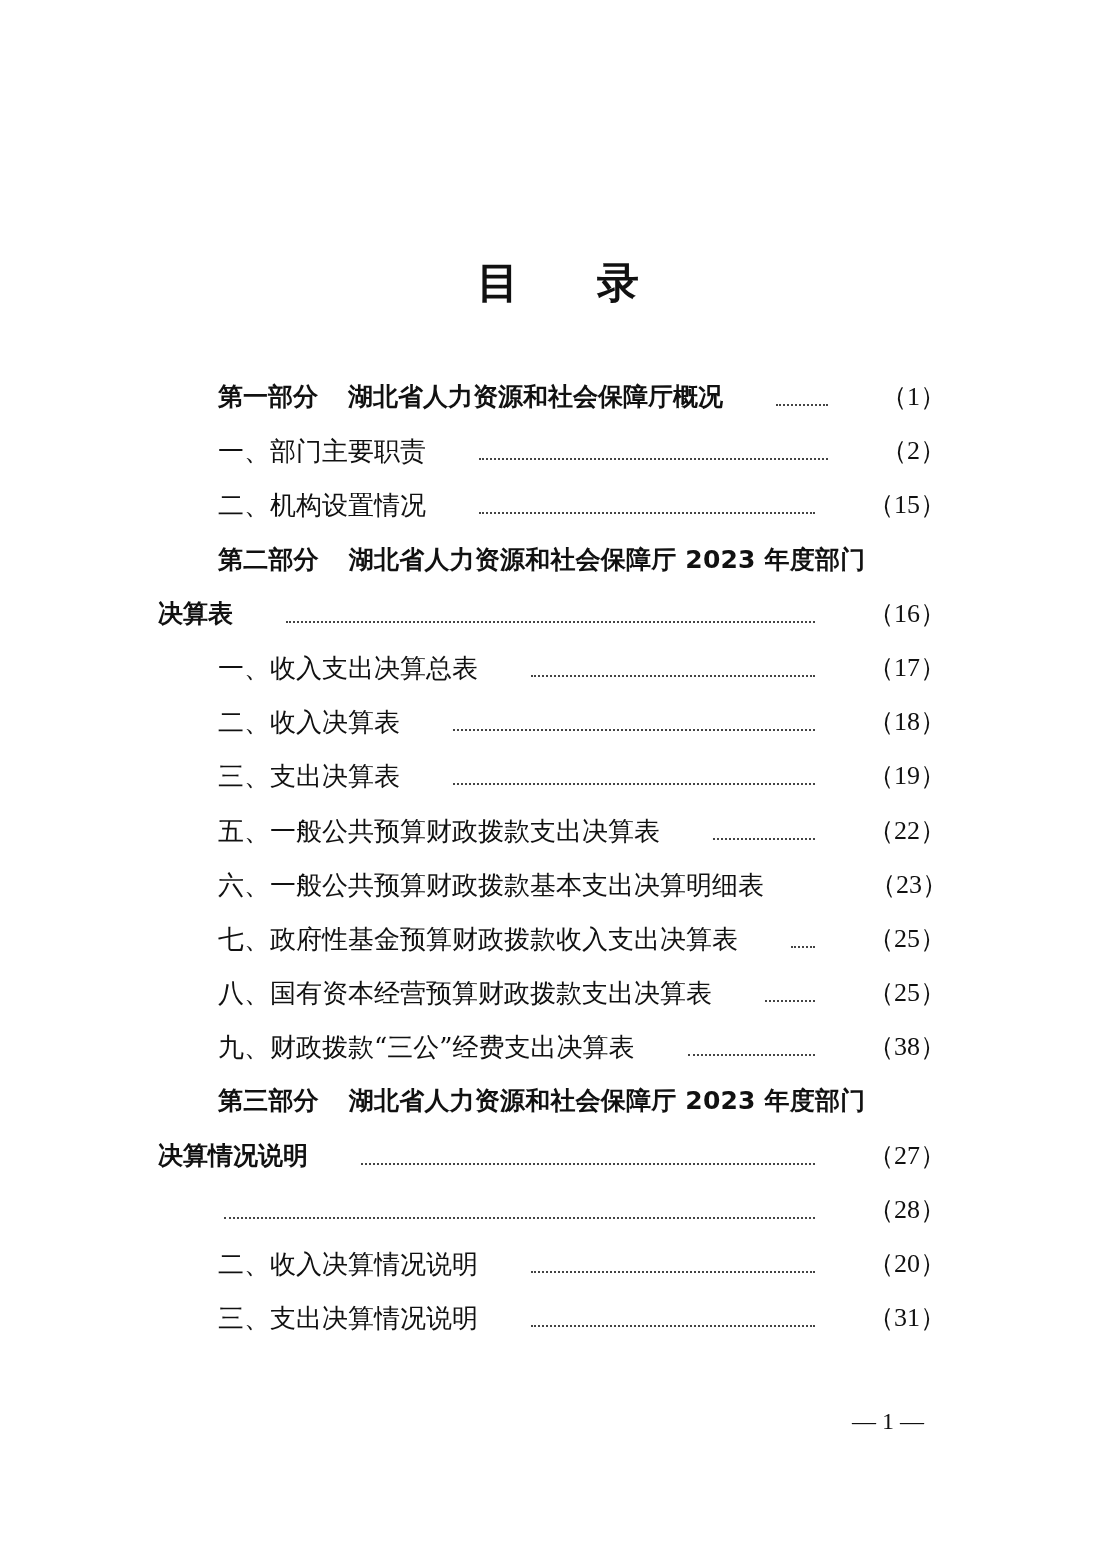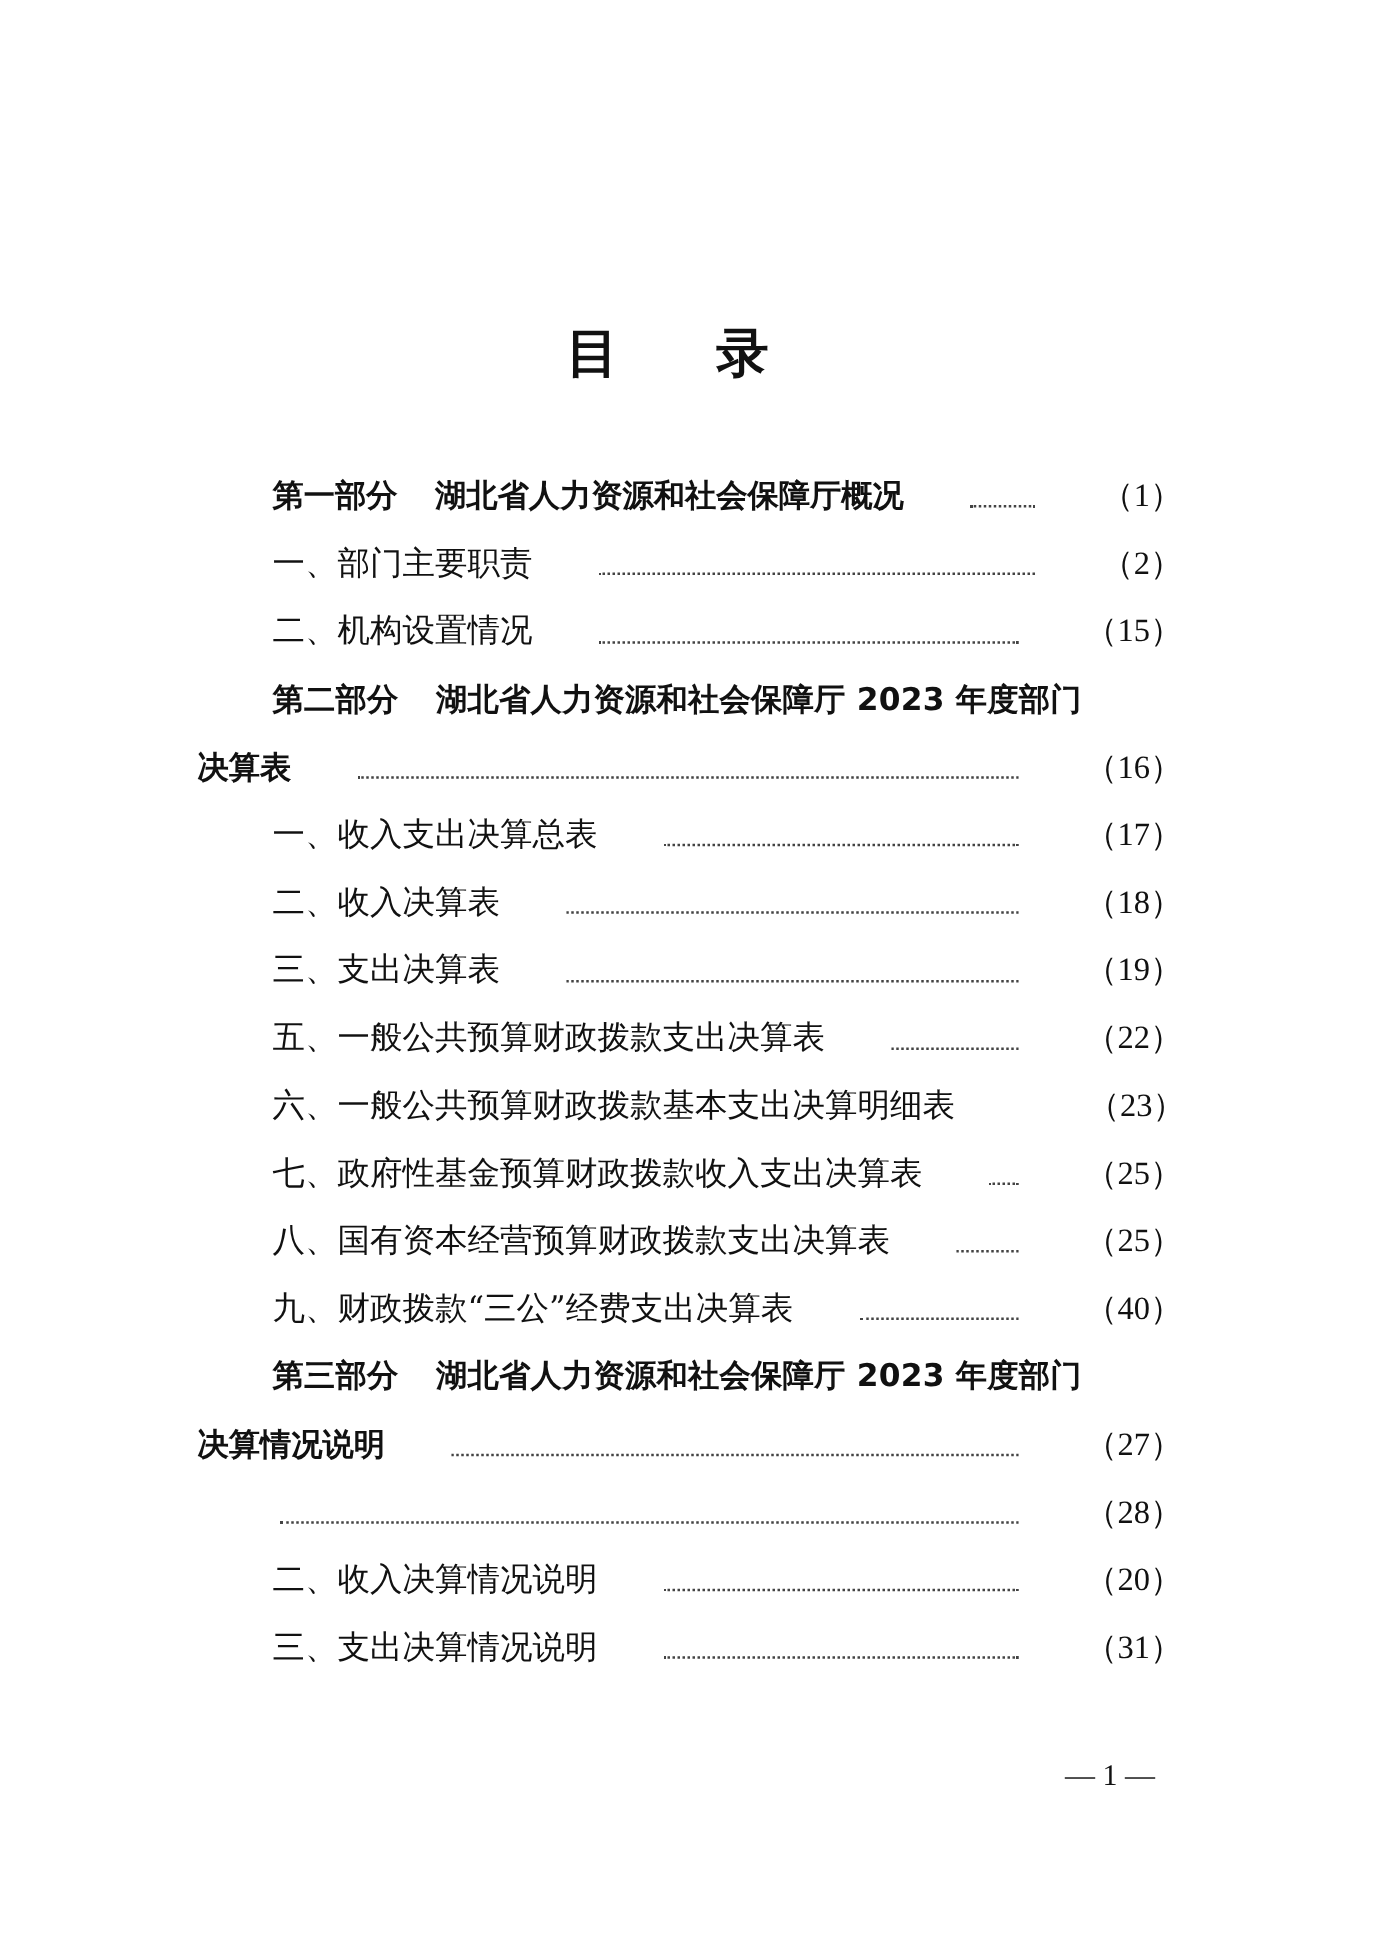--- a/index.html
+++ b/index.html
@@ -1,23 +1,23 @@
 <!DOCTYPE html>
 <html><head>
   <meta charset="utf-8">
   <style>
     html, body { margin: 0; padding: 0; background: #ffffff; }
     body { width: 1102px; height: 1559px; position: relative; overflow: hidden;
            font-family: "DejaVu Serif", "Liberation Serif", serif; color: #111; }
     .title { position: absolute; top: 255px; left: 0; width: 1068px; text-align: center;
-             font-size: 42px; font-weight: bold; letter-spacing: 0; }
+             font-size: 42px; font-weight: bold; letter-spacing: 0; padding-left: 24px; }
     .title span { display: inline-block; }
     .title .gap { width: 78px; }
     .toc { position: absolute; top: 370px; left: 158px; width: 788px; }
-    .line { height: 54.2px; line-height: 54.2px; font-size: 26px; display: flex; align-items: flex-end;
+    .line { height: 54.2px; line-height: 54.2px; font-size: 26px; display: flex; align-items: center;
             white-space: nowrap; gap: 47px; }
     .line.indent { padding-left: 60px; }
     .line.bold { font-family: "DejaVu Sans", "Liberation Sans", sans-serif; font-weight: bold; font-size: 25px; }
     .line .text { flex: 0 0 auto; }
     .line .sp { display: inline-block; width: 30px; }
     .line .dots { flex: 1 1 auto; overflow: hidden; margin: 0 6px; position: relative; height: 54px; }
     .line .dots::before { content: ""; position: absolute; left: 0; right: 0; top: 34px;
             border-bottom: 2px dotted #444; }
     .line .page { flex: 0 0 auto; font-family: "Liberation Serif", "DejaVu Serif", serif; font-weight: normal; font-size: 26px; }
     .line.head-only { justify-content: flex-start; }
@@ -88,21 +88,21 @@
     <span class="page">（25）</span>
   </div>
   <div class="line indent">
     <span class="text"><span>八、</span><span>国有资本经营预算财政拨款支出决算表</span></span>
     <span class="dots"></span>
     <span class="page">（25）</span>
   </div>
   <div class="line indent">
     <span class="text"><span>九、</span><span>财政拨款“三公”经费支出决算表</span></span>
     <span class="dots"></span>
-    <span class="page">（40）</span>
+    <span class="page">（38）</span>
   </div>
 
   <div class="line indent bold head-only">
     <span class="text"><span>第三部分</span><span class="sp"></span><span>湖北省人力资源和社会保障厅 2023 年度部门</span></span>
   </div>
   <div class="line bold">
     <span class="text">决算情况说明</span>
     <span class="dots"></span>
     <span class="page">（27）</span>
   </div>

